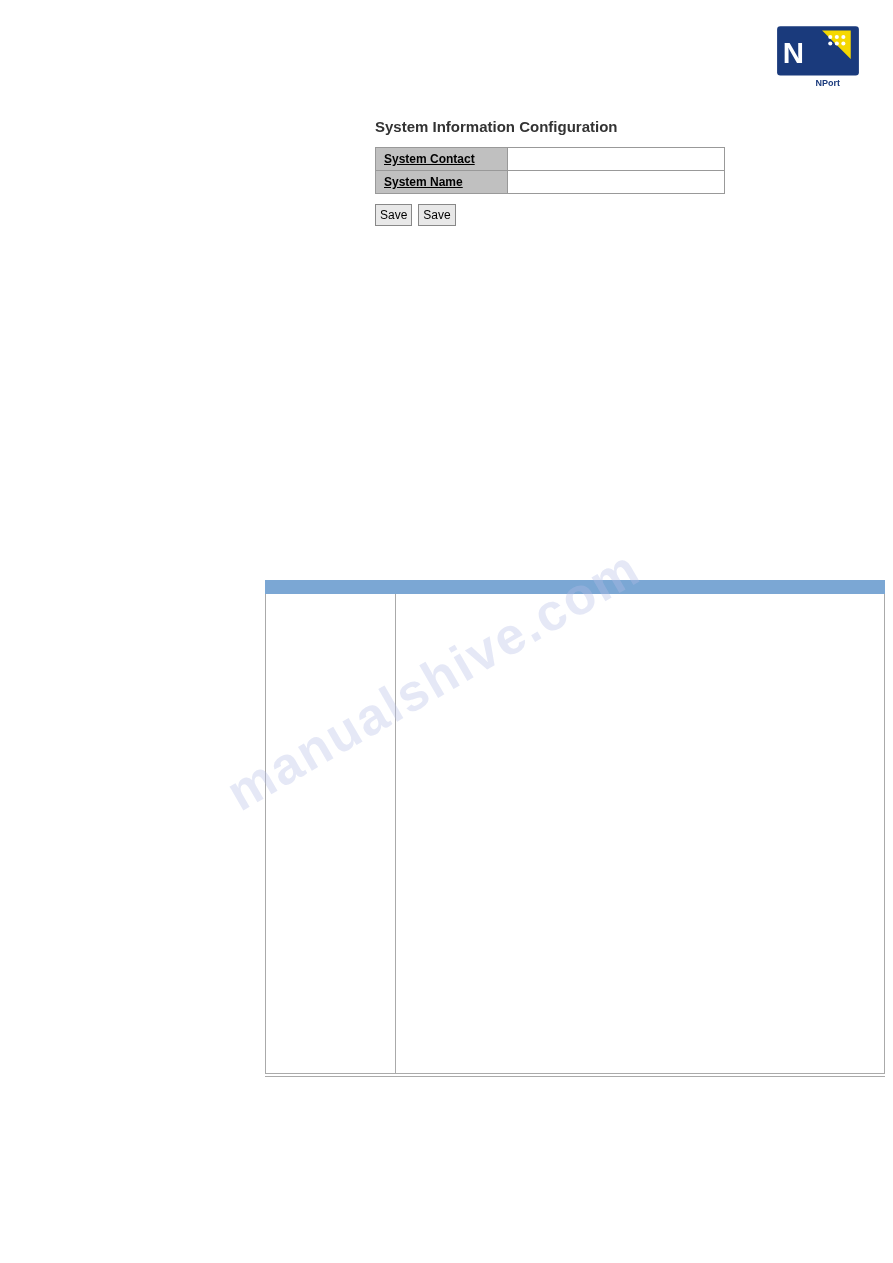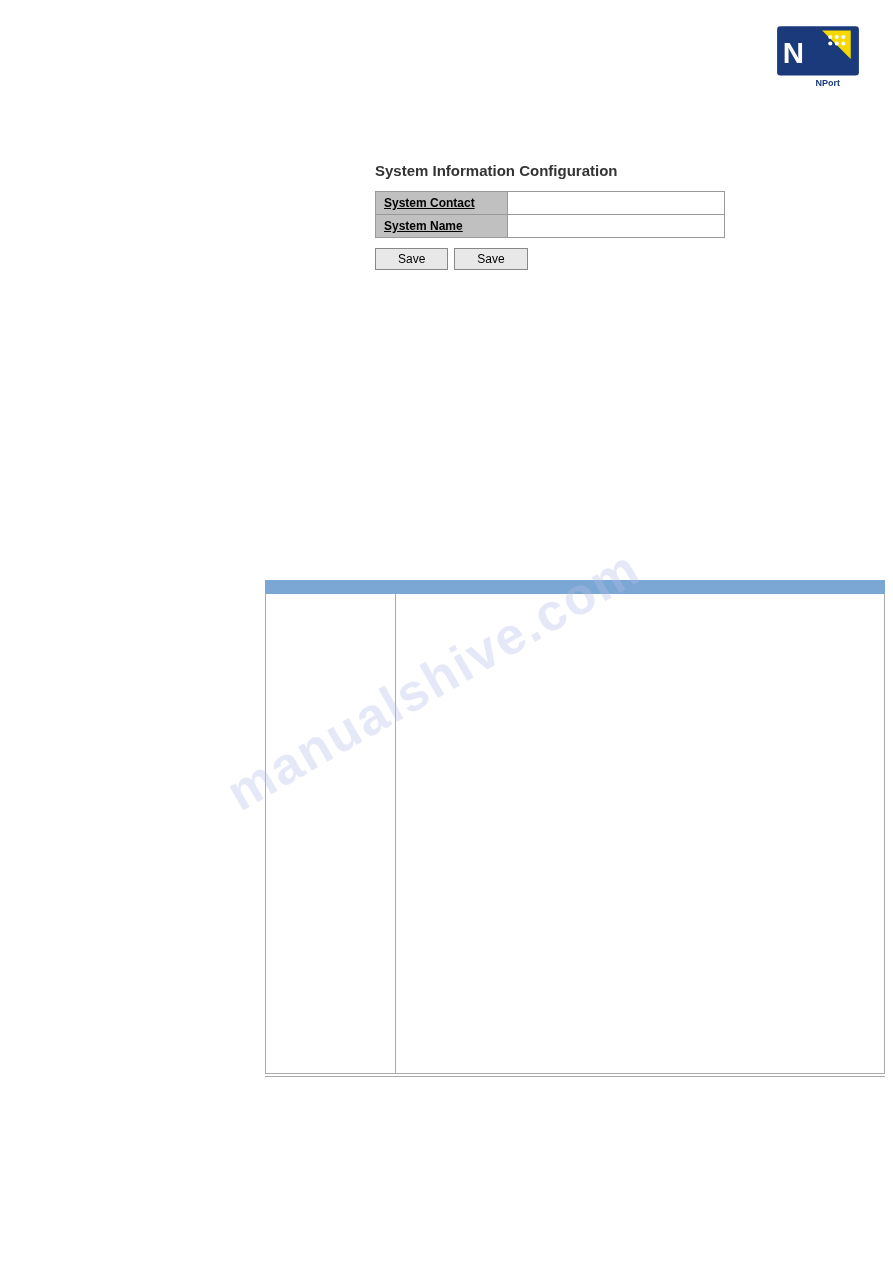--- a/index.html
+++ b/index.html
@@ -29,21 +29,20 @@
     .logo-graphic {
       width: 90px;
       height: 70px;
     }
 
     
     .main-content {
       position: absolute;
       top: 118px;
       left: 375px;
-      margin-top: 44px;
     }
 
     .page-title {
       font-size: 15px;
       font-weight: bold;
       color: #333;
       margin-bottom: 12px;
     }
 
     
@@ -82,21 +81,21 @@
     }
 
     
     .button-row {
       margin-top: 10px;
       display: flex;
       gap: 6px;
     }
 
     .btn {
-      padding: 3px 22px;
+      padding: 3px 4px;
       font-size: 12px;
       border: 1px solid #888;
       background: #e8e8e8;
       cursor: pointer;
       color: #000;
     }
 
     
     .lower-table-section {
       position: absolute;

